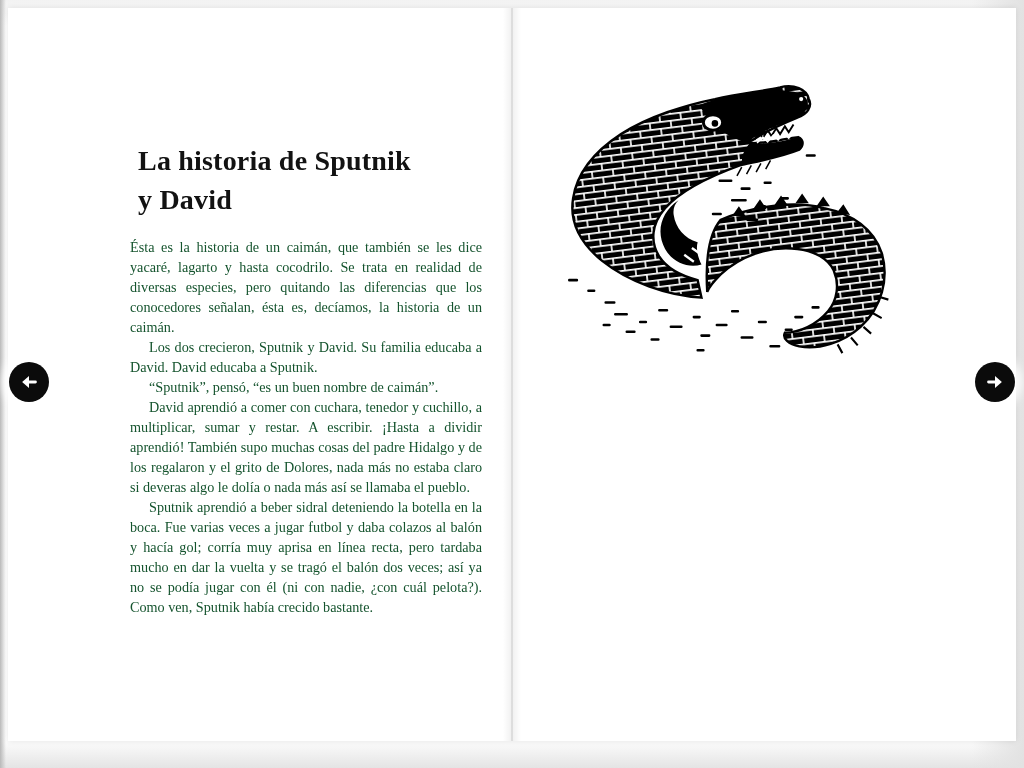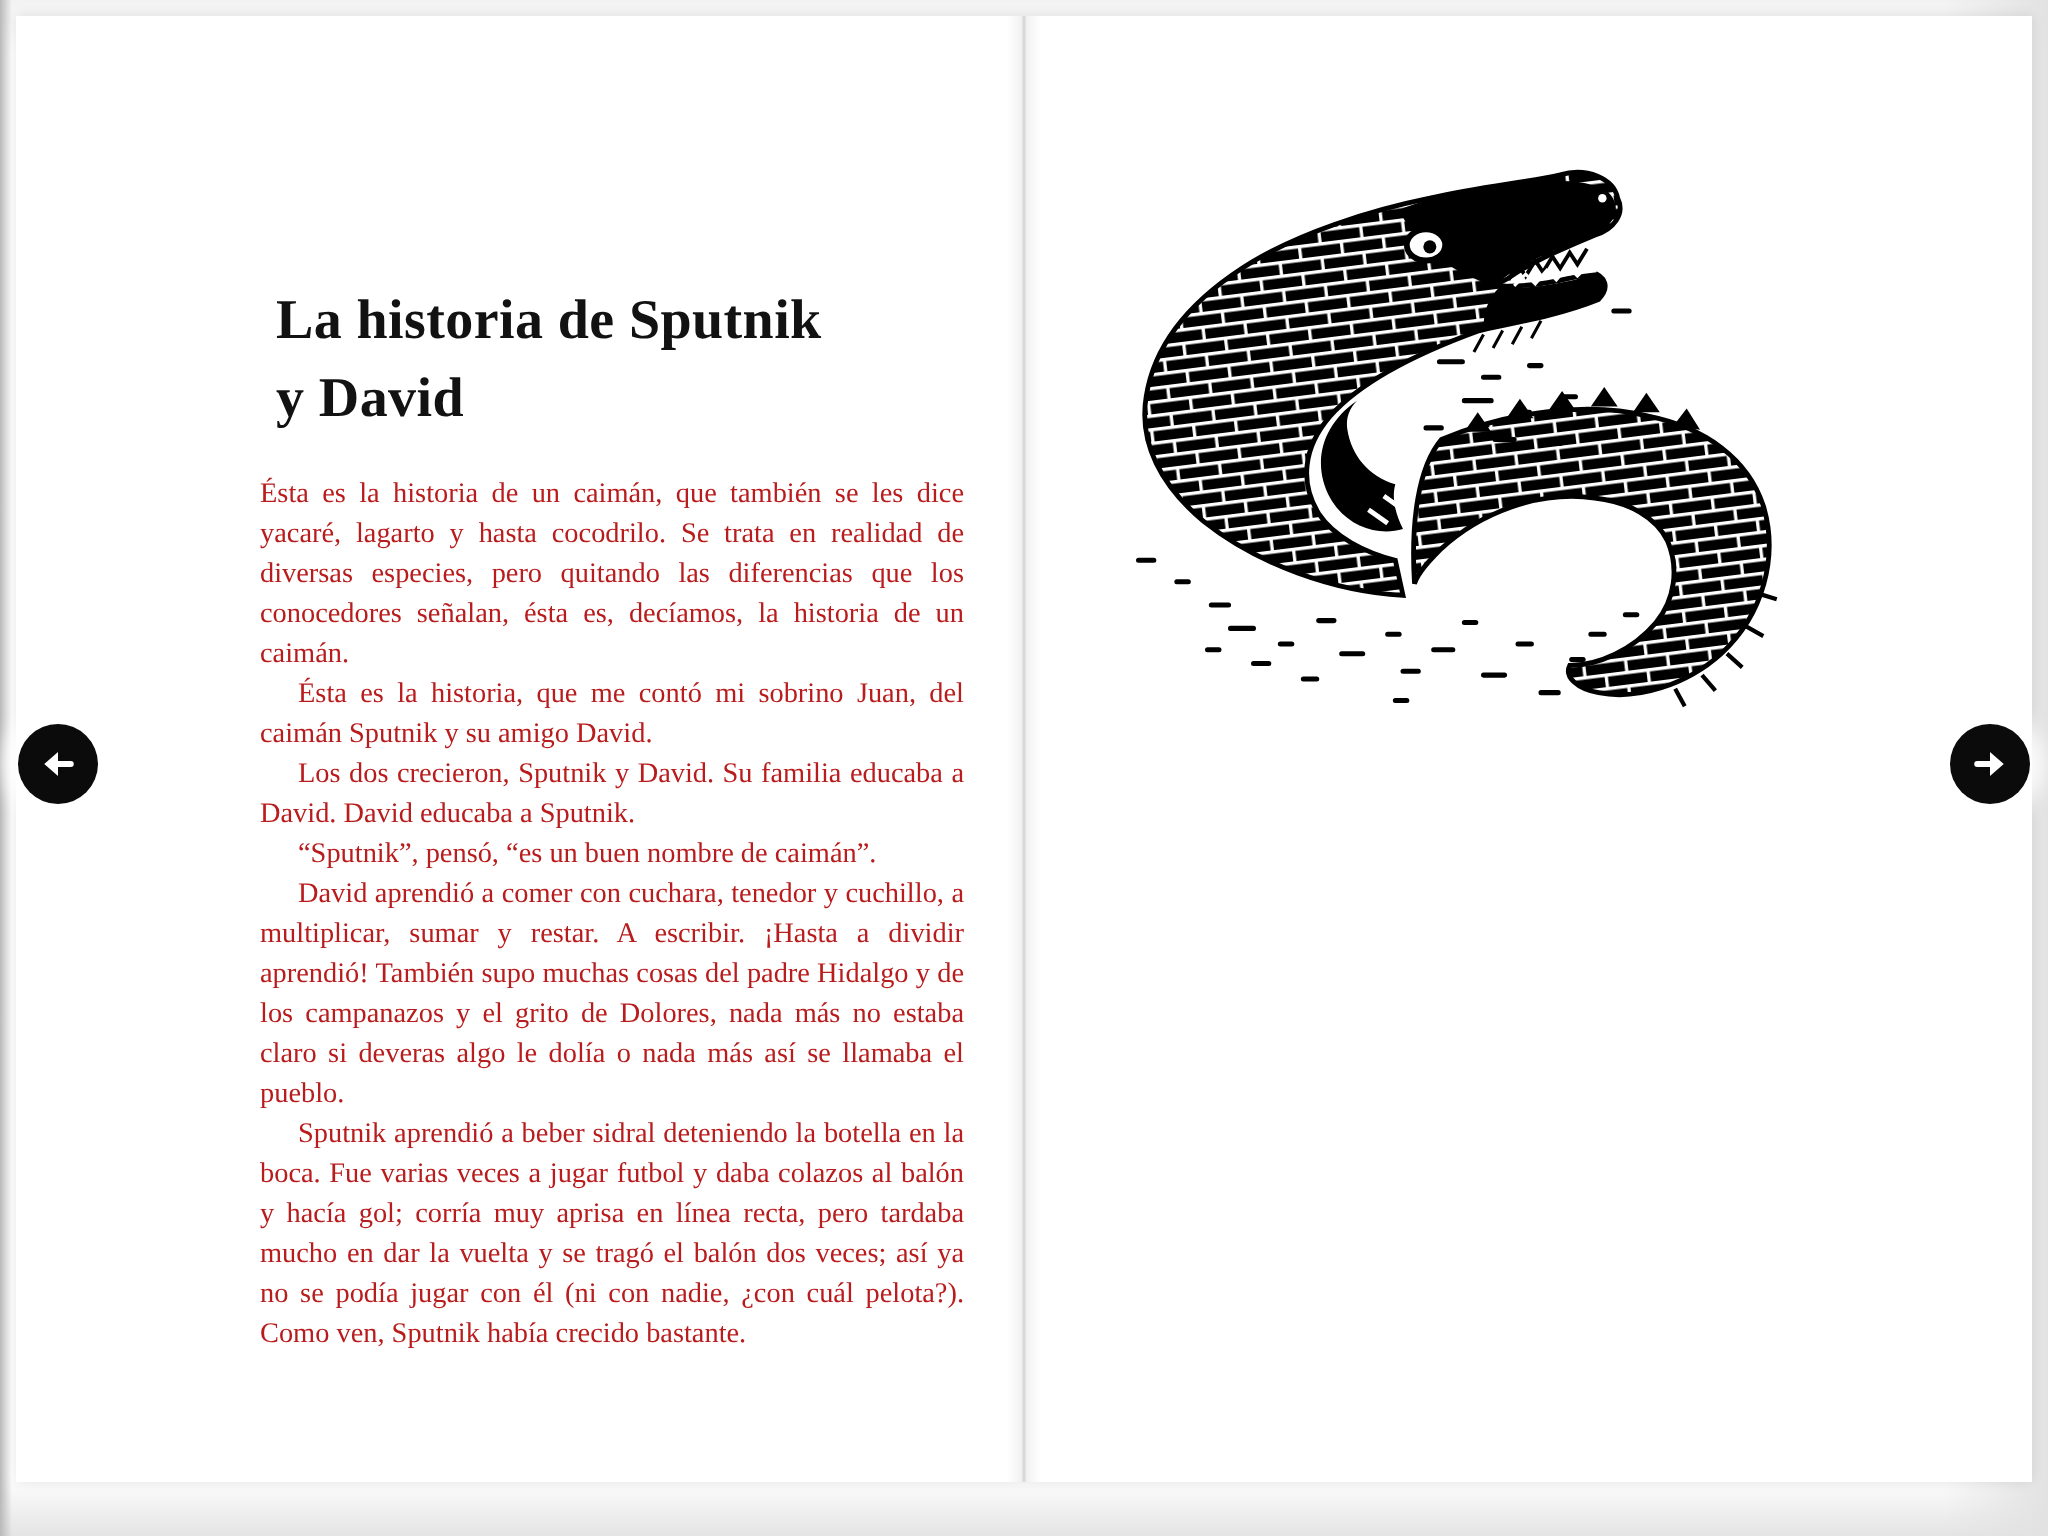--- a/index.html
+++ b/index.html
@@ -25,21 +25,21 @@
       rgba(0,0,0,0) 0%, rgba(0,0,0,0.05) 42%, rgba(0,0,0,0.16) 49%,
       rgba(0,0,0,0.16) 51%, rgba(0,0,0,0.05) 58%, rgba(0,0,0,0) 100%);
   }
   .title{
     position:absolute;left:130px;top:114px;
     font-size:28px;line-height:39px;color:#121212;
     white-space:pre-line;letter-spacing:0.2px;
   }
   .text-column{
     position:absolute;left:122px;top:229px;width:352px;
-    font-size:14.2px;line-height:20px;text-align:justify;color:#b91c1c;
+    font-size:14.2px;line-height:20px;text-align:justify;color:#14532d;
   }
   .text-column p{margin:0;text-indent:19px;}
   .text-column p.first{text-indent:0;}
   .illustration{position:absolute;left:40px;top:58px;width:345px;height:292px;}
   .nav{
     position:absolute;top:362px;width:40px;height:40px;border-radius:50%;
     background:#0b0b0b;border:none;padding:0;cursor:pointer;
     display:flex;align-items:center;justify-content:center;
     box-shadow:0 0 10px 7px rgba(255,255,255,0.95);
   }
@@ -52,24 +52,23 @@
 
 <div class="stage">
 
   <div class="spread">
 
     <div class="page">
       <h1 class="title">La historia de Sputnik
 y David</h1>
       <div class="text-column">
         <p class="first">Ésta es la historia de un caimán, que también se les dice yacaré, lagarto y hasta cocodrilo. Se trata en realidad de diversas especies, pero quitando las diferencias que los conocedores señalan, ésta es, decíamos, la historia de un caimán.</p>
-        <p>Ésta es la historia, que me contó mi sobrino Juan, del caimán Sputnik y su amigo David.</p>
         <p>Los dos crecieron, Sputnik y David. Su familia educaba a David. David educaba a Sputnik.</p>
         <p>“Sputnik”, pensó, “es un buen nombre de caimán”.</p>
-        <p>David aprendió a comer con cuchara, tenedor y cuchillo, a multiplicar, sumar y restar. A escribir. ¡Hasta a dividir aprendió! También supo muchas cosas del padre Hidalgo y de los campanazos y el grito de Dolores, nada más no estaba claro si deveras algo le dolía o nada más así se llamaba el pueblo.</p>
+        <p>David aprendió a comer con cuchara, tenedor y cuchillo, a multiplicar, sumar y restar. A escribir. ¡Hasta a dividir aprendió! También supo muchas cosas del padre Hidalgo y de los regalaron y el grito de Dolores, nada más no estaba claro si deveras algo le dolía o nada más así se llamaba el pueblo.</p>
         <p>Sputnik aprendió a beber sidral deteniendo la botella en la boca. Fue varias veces a jugar futbol y daba colazos al balón y hacía gol; corría muy aprisa en línea recta, pero tardaba mucho en dar la vuelta y se tragó el balón dos veces; así ya no se podía jugar con él (ni con nadie, ¿con cuál pelota?). Como ven, Sputnik había crecido bastante.</p>
       </div>
     </div>
 
     <div class="page">
       <div class="illustration">
         <svg viewBox="0 0 360 300" width="345" height="292" preserveAspectRatio="none">
           <defs>
             <pattern id="scales" width="22" height="14" patternUnits="userSpaceOnUse" patternTransform="rotate(-7)">
               <rect width="22" height="14" fill="#000"></rect>

